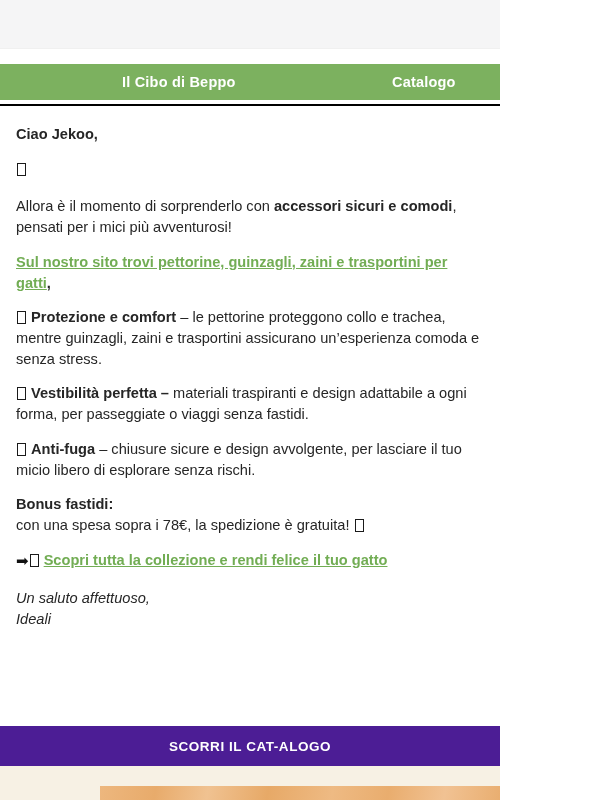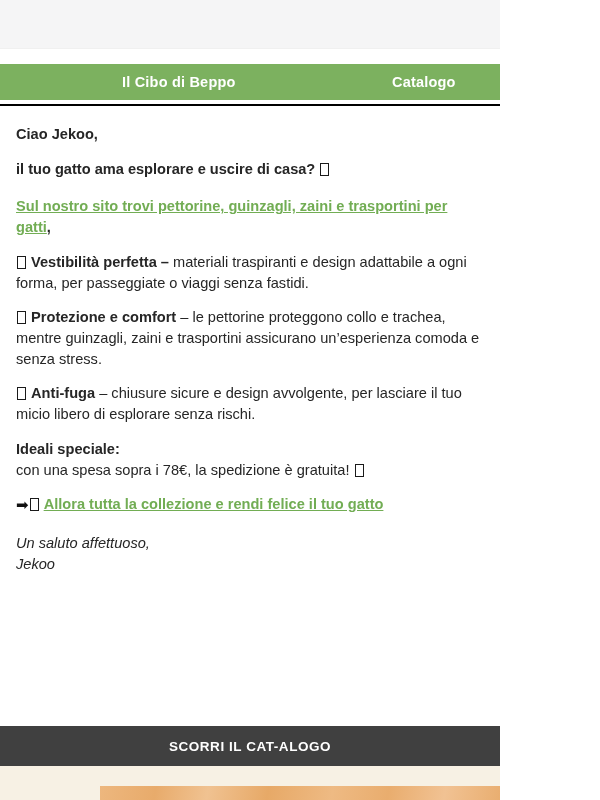--- a/index.html
+++ b/index.html
@@ -113,21 +113,21 @@
   }
   .glink.bold { font-weight: bold; }
 
   
   .cta-bar {
     position: absolute;
     left: 0;
     right: 0;
     top: 726px;
     height: 40px;
-    background: #404040;
+    background: #4c1d95;
     display: flex;
     align-items: center;
     justify-content: center;
     cursor: pointer;
   }
   .cta-bar-label {
     color: #ffffff;
     font-size: 13.5px;
     font-weight: bold;
     letter-spacing: 0.55px;
@@ -171,59 +171,61 @@
   <div class="nav-underline-gap"></div>
   <div class="nav-rule"></div>
 
   <div class="content">
 
     <p class="para bold">
       <span>Ciao Jekoo,</span>
     </p>
 
     <p class="para bold gap-lg">
-      <span>il tuo gatto ama esplorare e uscire di casa?</span>
-      <span class="tofu"></span>
-    </p>
-
+      <span class="tofu"></span>
+    </p>
+
+    <p class="para">
+      <span>Allora è il momento di sorprenderlo con </span><b>accessori sicuri e comodi</b><span>, pensati per i mici più avventurosi!</span>
+    </p>
 
     <p class="para">
       <a class="glink bold">Sul nostro sito trovi pettorine, guinzagli, zaini e trasportini per gatti</a><b>,</b><br>
     </p>
 
     <p class="para">
       <span class="tofu"></span>
+      <b>Protezione e comfort</b><span> – </span><span>le pettorine proteggono collo e trachea, mentre guinzagli, zaini e trasportini assicurano un’esperienza comoda e senza stress.</span>
+    </p>
+
+    <p class="para">
+      <span class="tofu"></span>
       <b>Vestibilità perfetta –</b><span> </span><span>materiali traspiranti e design adattabile a ogni forma, per passeggiate o viaggi senza fastidi.</span>
     </p>
 
     <p class="para">
       <span class="tofu"></span>
-      <b>Protezione e comfort</b><span> – </span><span>le pettorine proteggono collo e trachea, mentre guinzagli, zaini e trasportini assicurano un’esperienza comoda e senza stress.</span>
-    </p>
-
-    <p class="para">
-      <span class="tofu"></span>
       <b>Anti-fuga</b><span> – </span><span>chiusure sicure e design avvolgente, per lasciare il tuo micio libero di esplorare senza rischi.</span>
     </p>
 
 
     <p class="para">
-      <b>Ideali speciale:</b><br>
+      <b>Bonus fastidi:</b><br>
       <span>con una spesa sopra i 78€, la spedizione è gratuita!</span>
       <span class="tofu"></span>
     </p>
 
     <p class="para gap-lg">
       <span class="arrow-glyph">➡</span><span class="tofu"></span>
-      <a class="glink bold">Allora tutta la collezione e rendi felice il tuo gatto</a>
+      <a class="glink bold">Scopri tutta la collezione e rendi felice il tuo gatto</a>
     </p>
 
     <p class="para sign">
       <span>Un saluto affettuoso,</span><br>
-      <span>Jekoo</span>
+      <span>Ideali</span>
     </p>
 
   </div>
 
   <div class="cta-bar">
     <span class="cta-bar-label">SCORRI IL CAT-ALOGO</span>
   </div>
 
   <div class="footer-panel">
     <div class="product-image"></div>

